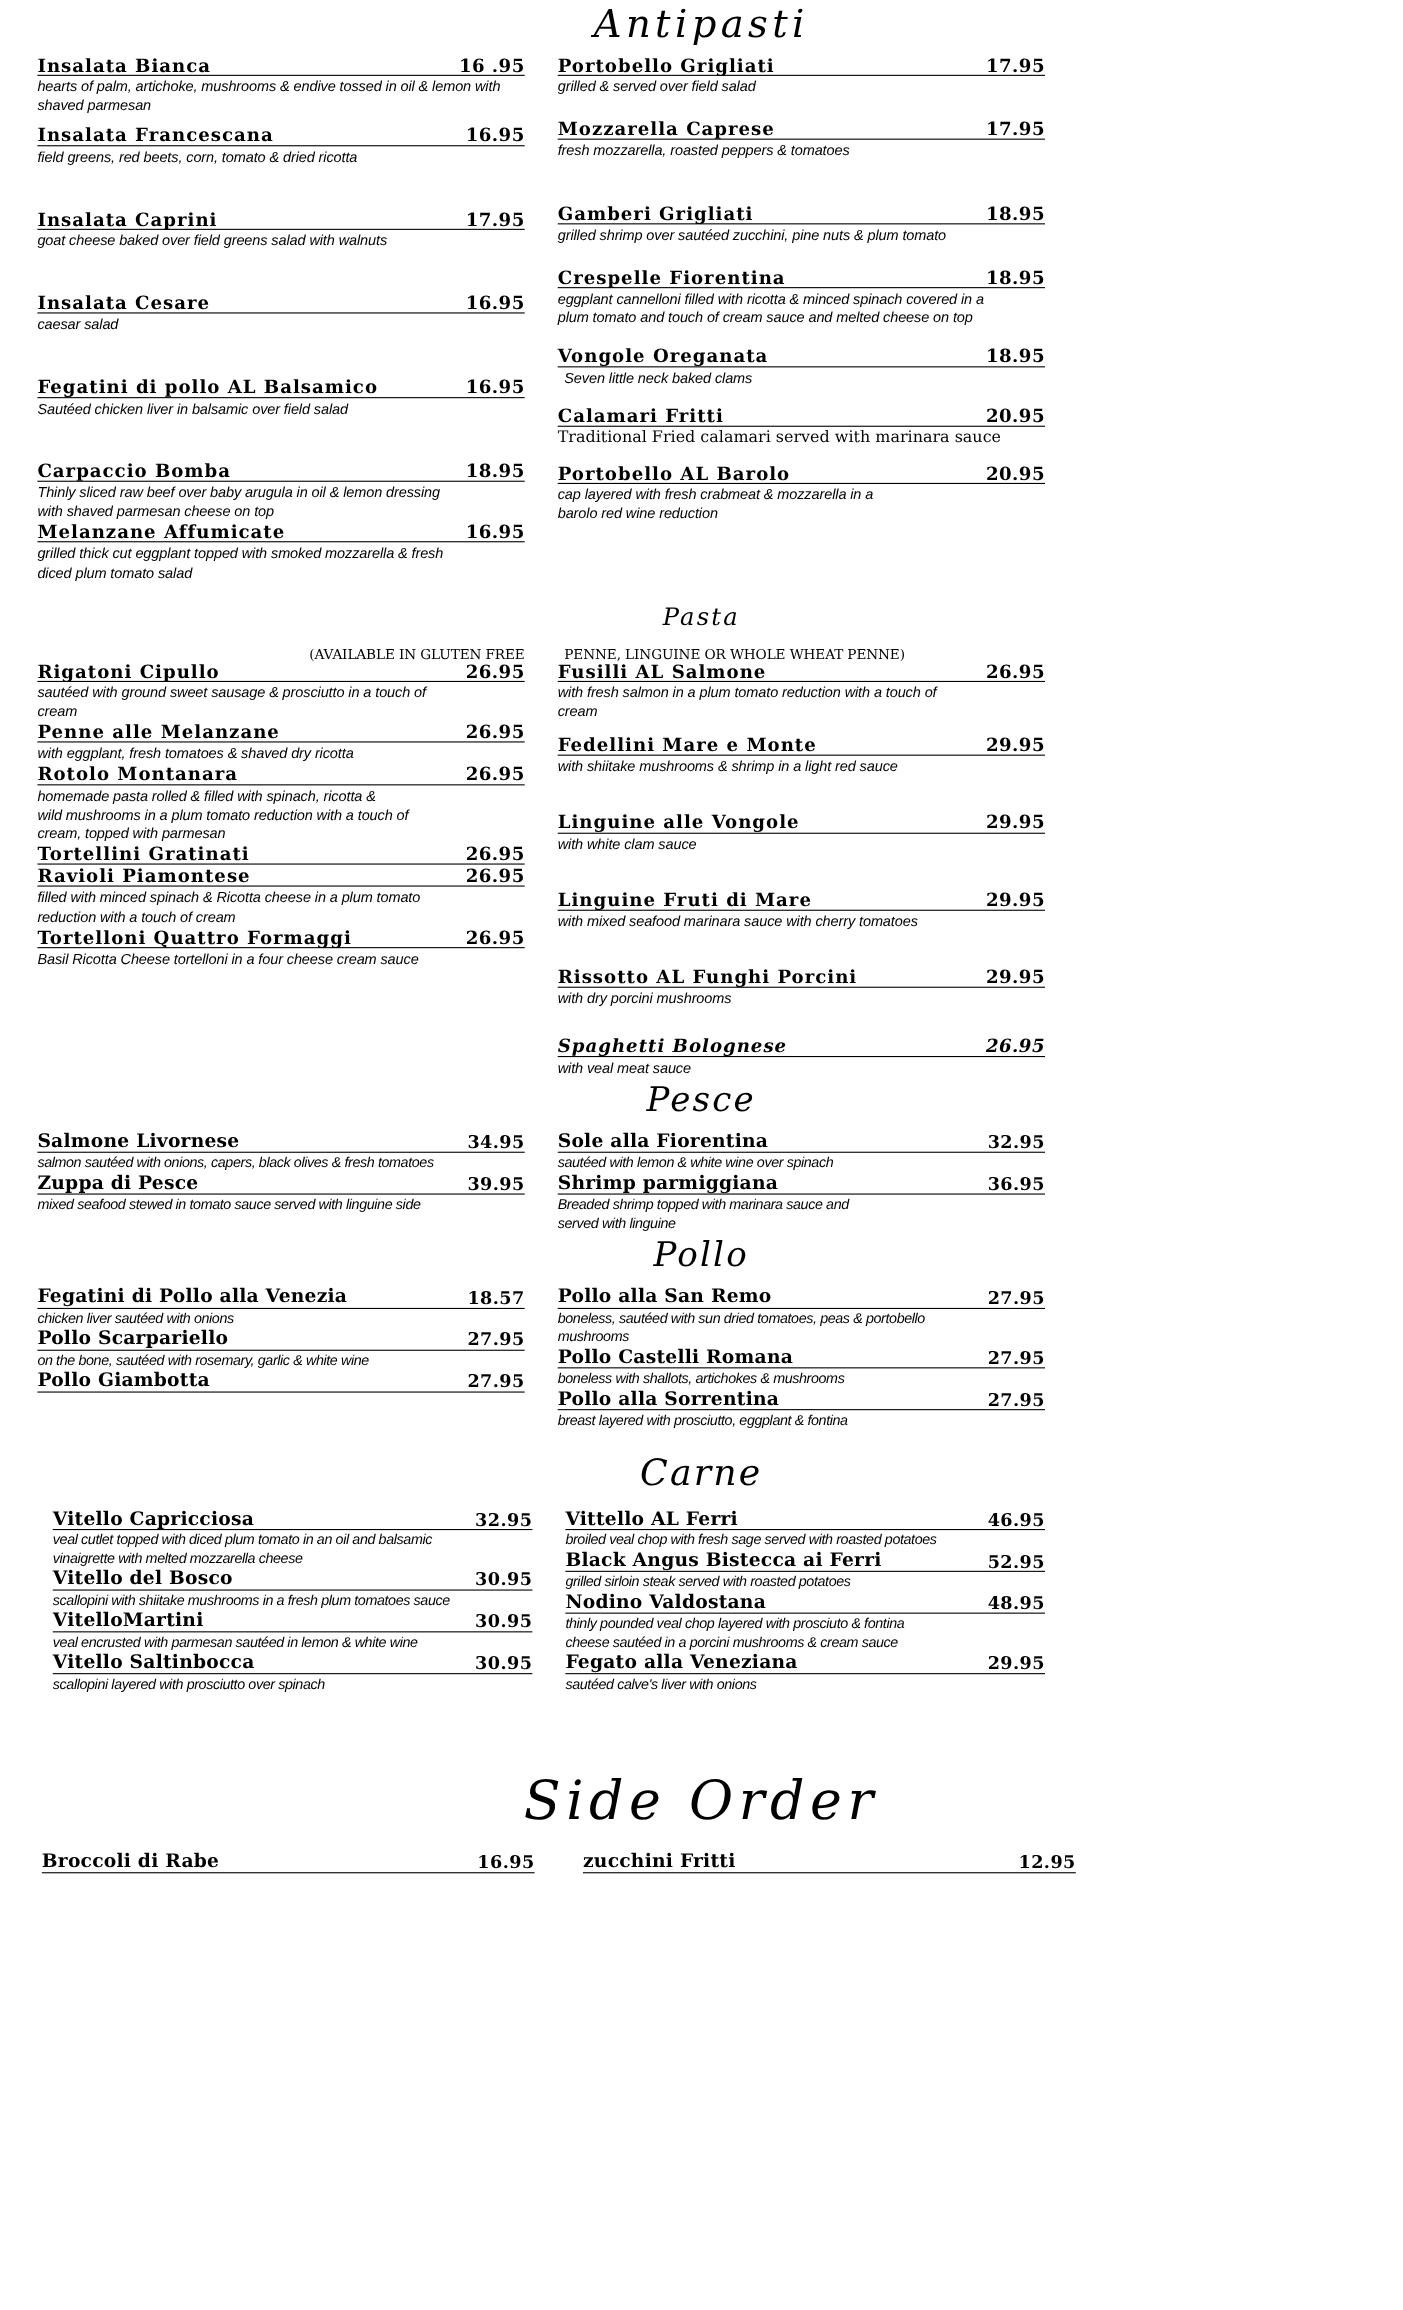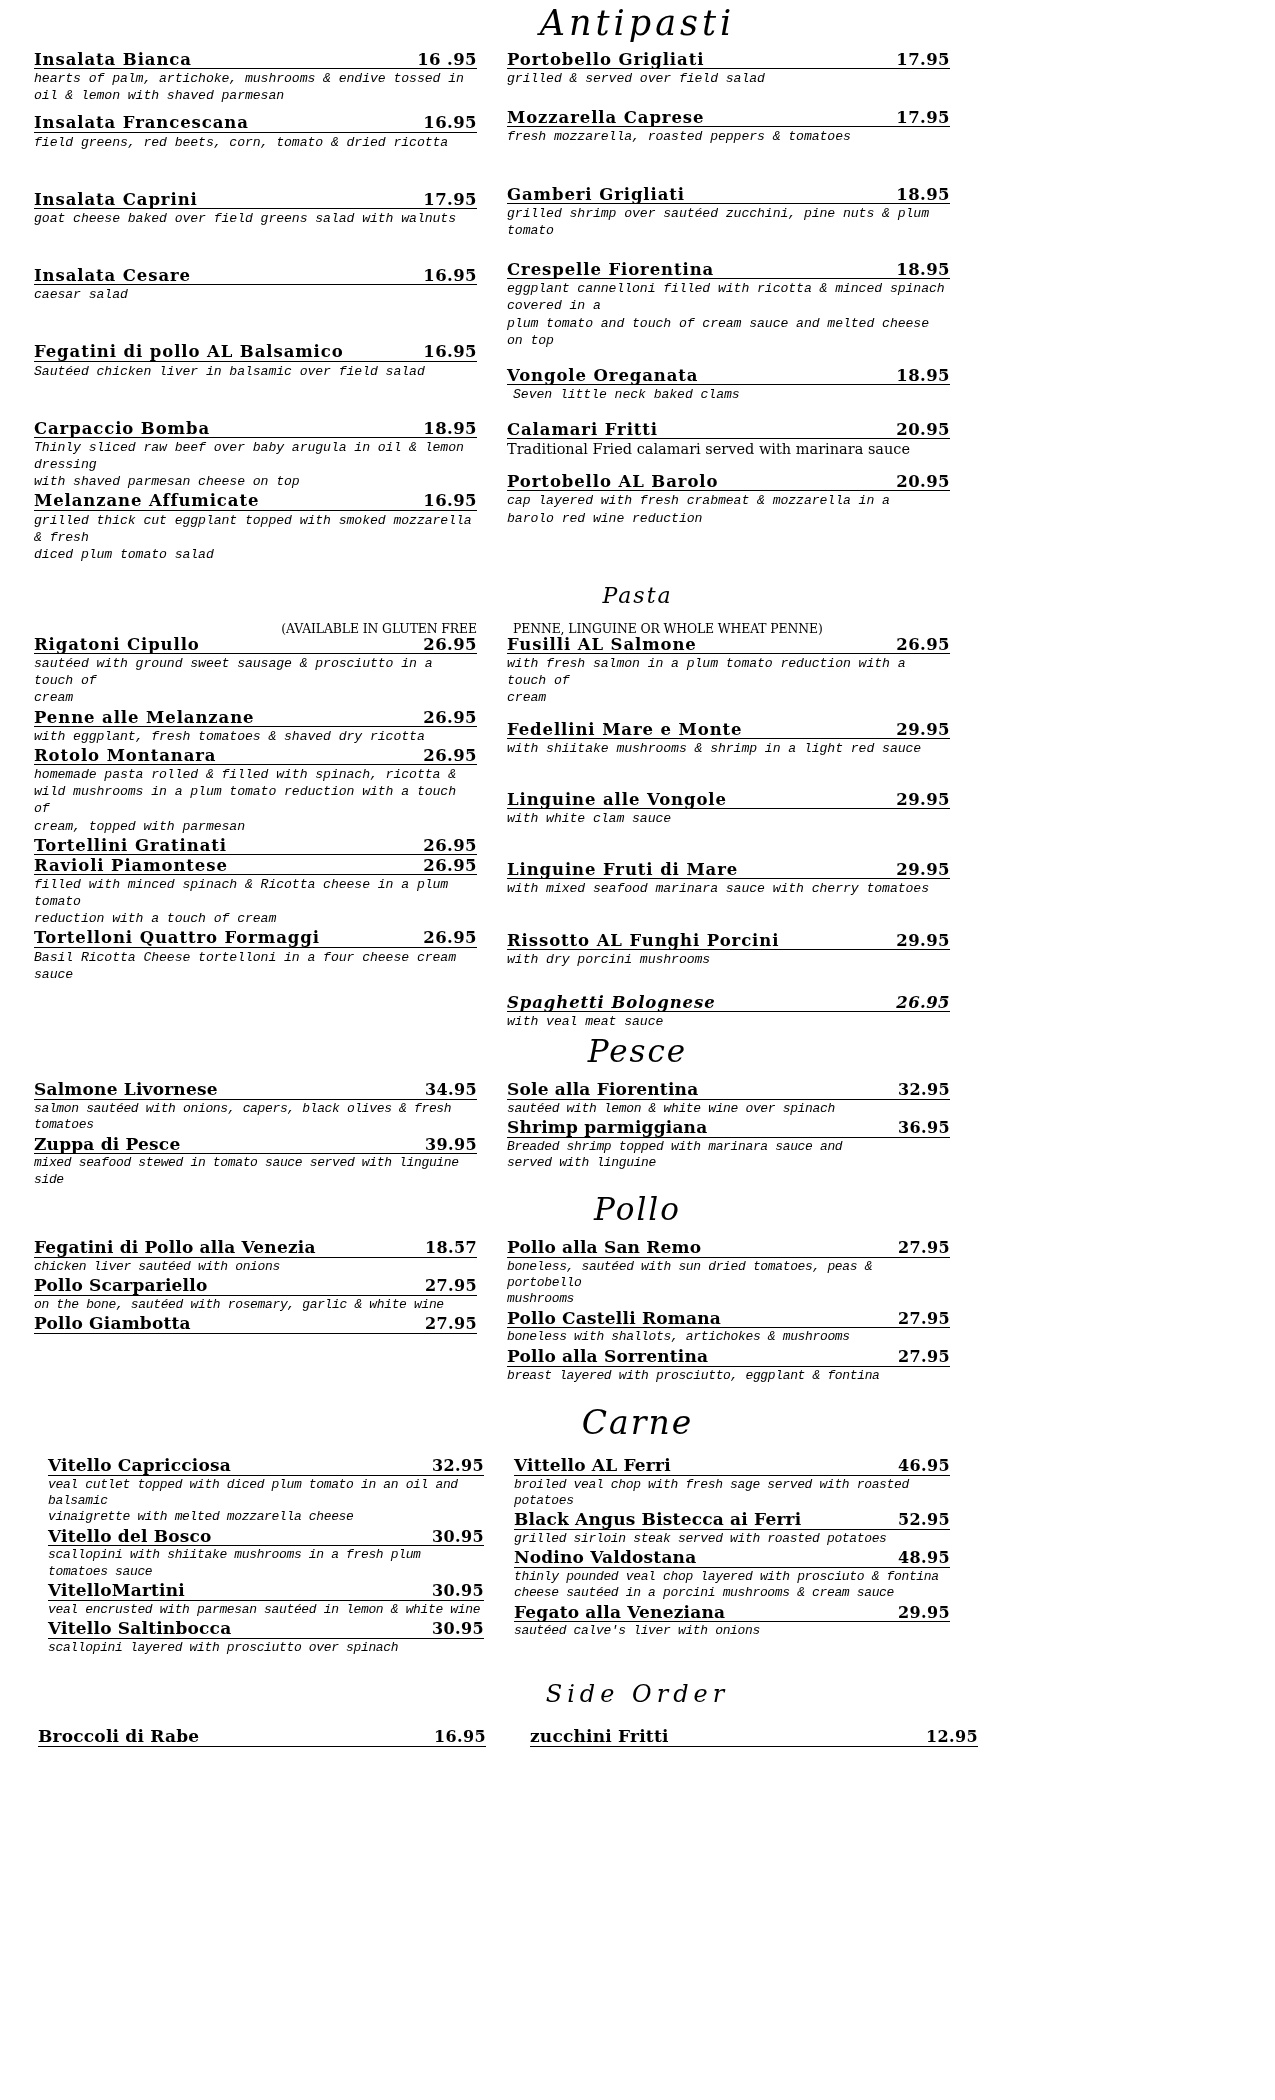--- a/index.html
+++ b/index.html
@@ -31,21 +31,21 @@
     font-weight: normal;
     letter-spacing: 2px;
     line-height: 1;
     margin: 0;
   }
   .section-title.antipasti { font-size: 35px; letter-spacing: 4px; padding-top: 6px; }
   .section-title.pasta     { font-size: 22px; }
   .section-title.pesce     { font-size: 31px; }
   .section-title.pollo     { font-size: 31px; }
   .section-title.carne     { font-size: 33px; }
-  .section-title.side      { font-size: 24px; letter-spacing: 5px; }
+  .section-title.side      { font-size: 49px; letter-spacing: 5px; margin-top: 48px; }
 
   
   .cols {
     display: flex;
     gap: 18px;
     align-items: flex-start;
   }
   .col {
     width: 455px;
     flex: 0 0 455px;
@@ -69,21 +69,21 @@
   }
   .dots { flex: 1 1 auto; }
   .item-price {
     font-family: "DejaVu Serif", "Liberation Serif", serif;
     font-weight: bold;
     font-size: 16.5px;
     letter-spacing: 0.4px;
     white-space: nowrap;
   }
   .item-desc {
-    font-family: Liberation Mono, monospace;
+    font-family: Liberation Sans, sans-serif;
     font-style: italic;
     font-size: 13.2px;
     line-height: 1.30;
     letter-spacing: -0.1px;
     margin-top: 1px;
   }
   
   .cond .item-name { font-size: 17px; letter-spacing: 0.2px; }
   .cond .item-price { font-size: 16px; }
   .cond .item-desc {

